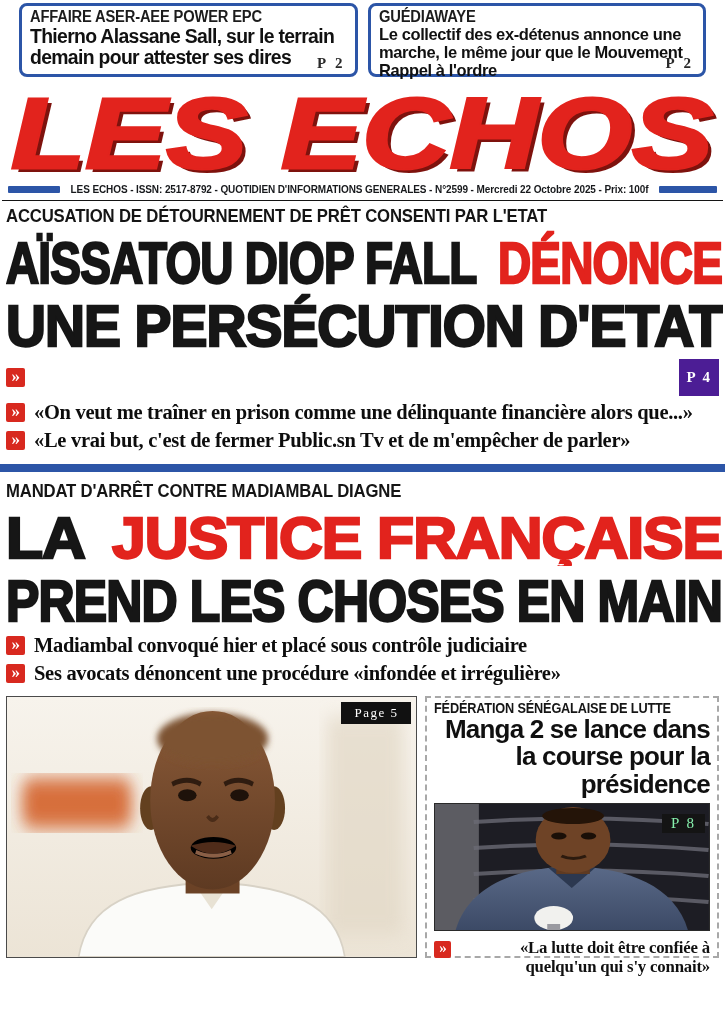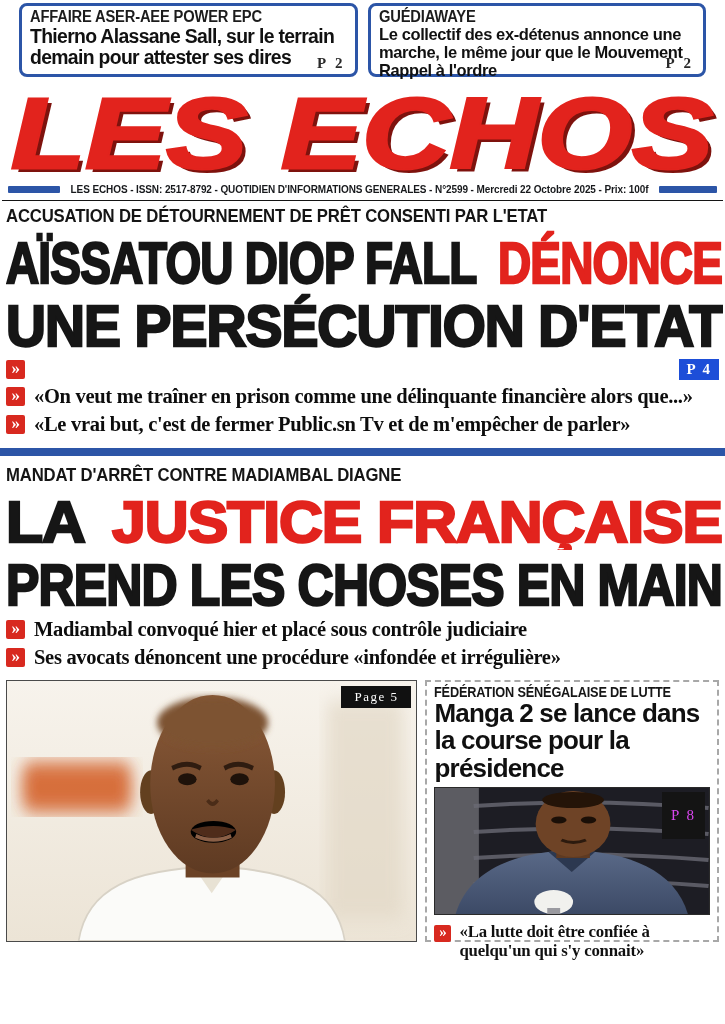--- a/index.html
+++ b/index.html
@@ -38,40 +38,40 @@
   .hl text{font-family:"Liberation Sans",sans-serif;font-weight:bold;letter-spacing:-1px;}
   .hl-black{fill:#161616;stroke:#161616;stroke-width:2.4;paint-order:stroke;}
   .hl-red{fill:#e2231d;stroke:#e2231d;stroke-width:2.4;paint-order:stroke;}
   .bullets{margin-top:5px;}
   .bullet{display:flex;align-items:center;gap:9px;margin:5px 0;
           font-family:"Liberation Serif",serif;font-weight:bold;font-size:20.5px;
           letter-spacing:-0.3px;color:#0d0d0d;white-space:nowrap;}
   .chev{flex:0 0 auto;width:19px;height:19px;background:#d8291f;color:#fff;
         display:flex;align-items:center;justify-content:center;border-radius:2px;
         font-size:17px;font-weight:bold;line-height:1;padding-bottom:2px;box-sizing:border-box;}
-  .badge-red{margin-left:auto;background:#1d4ed8;color:#fff;font-family:"Liberation Serif",serif;
-             font-size:15px;font-weight:bold;padding:0 7px;height:21px;
+  .badge-red{margin-left:auto;background:#4c1d95;color:#fff;font-family:"Liberation Serif",serif;
+             font-size:15px;font-weight:bold;padding:8px 7px;height:21px;
              display:flex;align-items:center;letter-spacing:2px;}
   .divider{height:8px;background:#2c55a7;margin:12px 0 4px;}
   
   .bottom{display:flex;gap:8px;padding:6px 6px 0;}
   .photo-main{position:relative;width:486px;height:262px;border:1px solid #4a4a4a;
               box-sizing:border-box;overflow:hidden;background:#efe9df;}
   .photo-main svg{display:block;width:100%;height:100%;}
   .page-badge{position:absolute;top:5px;right:5px;background:#111;color:#fff;
               font-family:"Liberation Serif",serif;font-size:13px;padding:3px 13px;letter-spacing:1.5px;}
-  .right-col{flex:1;border:2px dashed #a8a8a8;padding:2px 7px 4px;box-sizing:border-box;height:262px;}
+  .right-col{flex:1;border:2px dashed #a8a8a8;padding:2px 7px 4px;box-sizing:border-box;height:262px;text-align:right;}
   .r-kicker{font-size:14.8px;font-weight:bold;white-space:nowrap;letter-spacing:-0.2px;
             transform:scaleX(.86);transform-origin:left center;color:#161616;}
   .r-headline{font-size:26px;font-weight:bold;line-height:1.05;letter-spacing:-0.8px;color:#101010;}
   .photo-lutte{position:relative;margin-top:5px;height:126px;border:1px solid #2a2a2a;
                overflow:hidden;background:#23232b;}
   .photo-lutte svg{display:block;width:100%;height:100%;}
-  .pbadge{position:absolute;top:4px;right:4px;background:#141414;color:#d946ef;
-          font-family:"Liberation Serif",serif;font-size:15px;padding:15px 9px;letter-spacing:2px;}
+  .pbadge{position:absolute;top:10px;right:4px;background:#141414;color:#86efac;
+          font-family:"Liberation Serif",serif;font-size:15px;padding:1px 9px;letter-spacing:2px;}
   .caption{display:flex;align-items:flex-start;gap:8px;margin-top:8px;
            font-family:"Liberation Serif",serif;font-weight:bold;font-size:16.8px;
            line-height:1.12;color:#101010;letter-spacing:-0.2px;}
   .caption .chev{width:17px;height:17px;font-size:15px;margin-top:2px;}
 </style>
 </head>
 <body>
 
 <div class="teasers">
   <div class="teaser">

